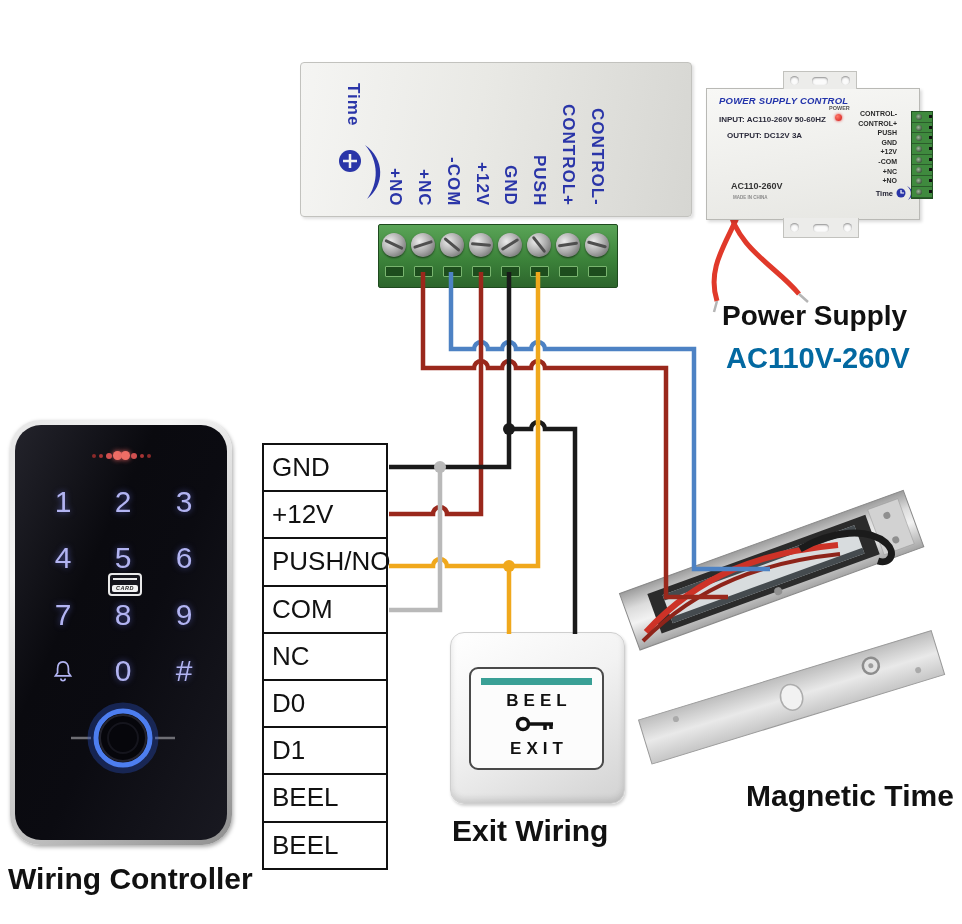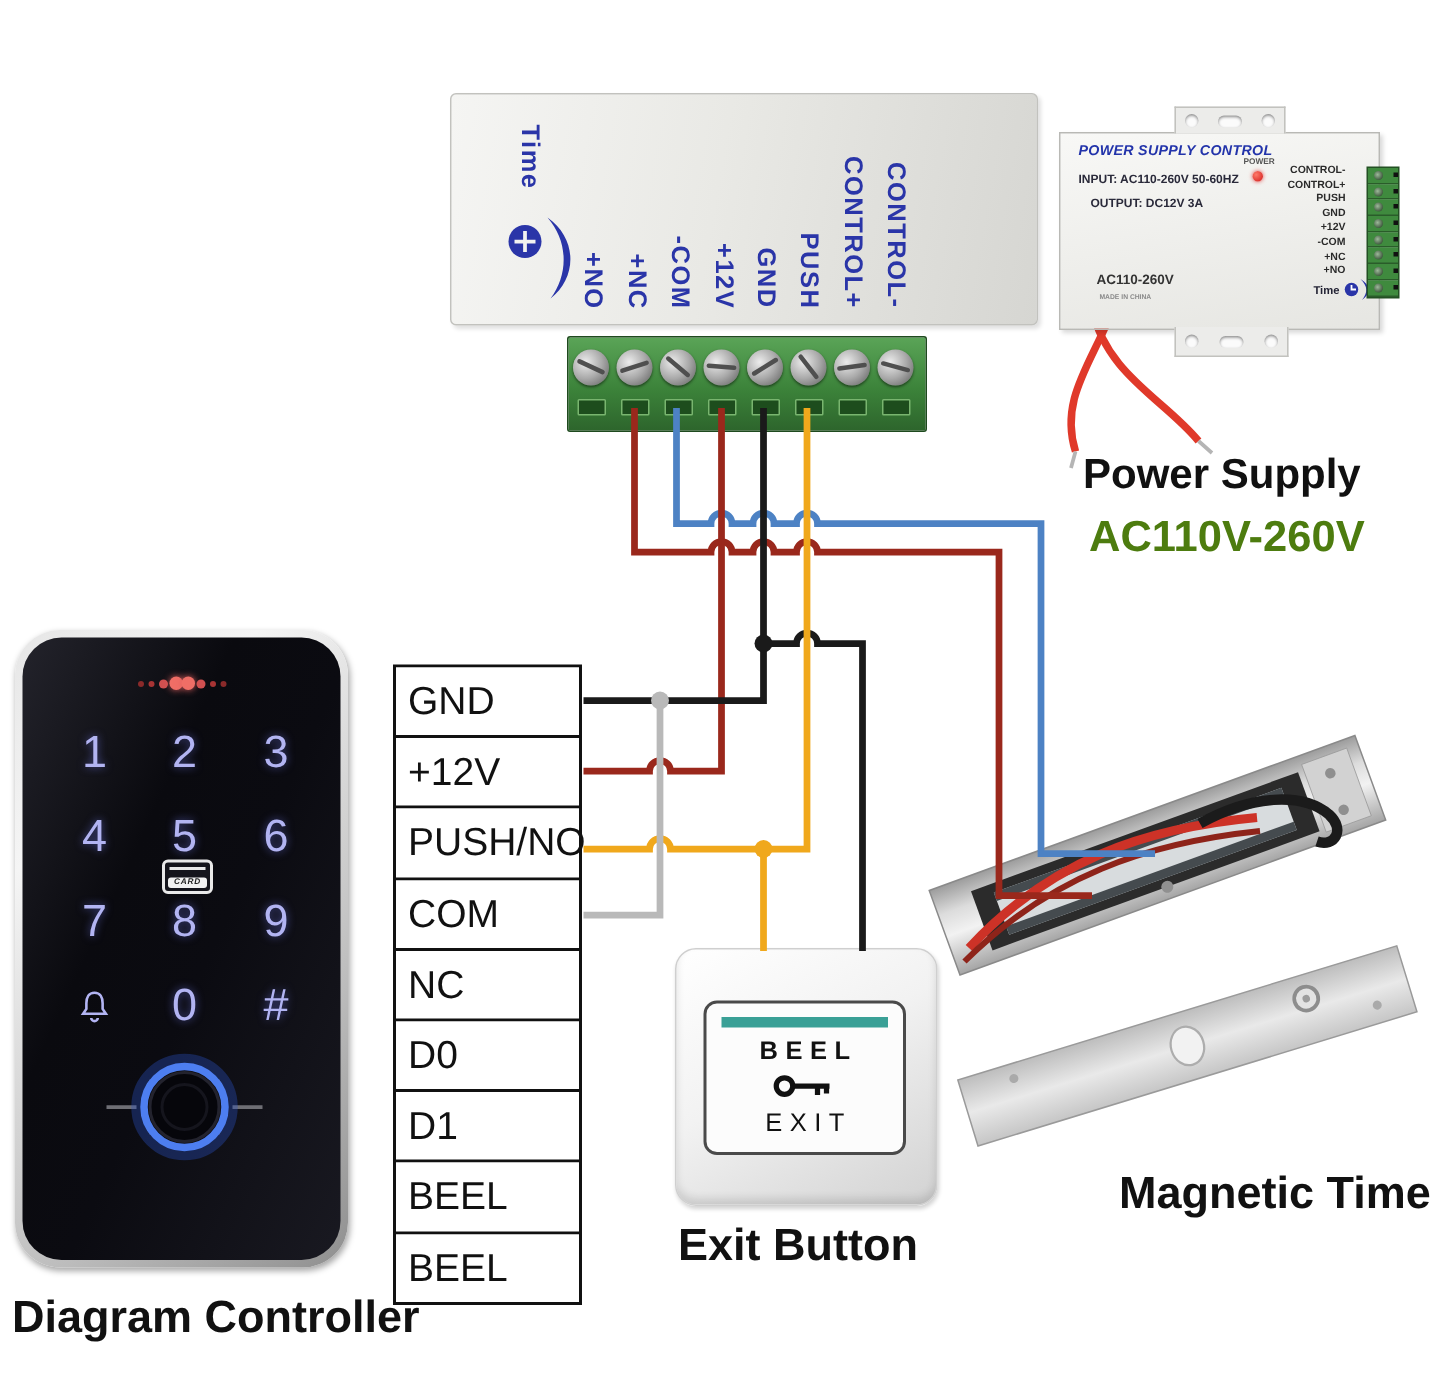--- a/index.html
+++ b/index.html
@@ -8,21 +8,21 @@
   .abs{position:absolute;}
   svg.layer{position:absolute;left:0;top:0;}
   #under{z-index:1;} 
   .comp{position:absolute;z-index:2;}
   #wires{z-index:3;}
   .cap{position:absolute;z-index:4;font-weight:bold;white-space:nowrap;}
 
   
   .title{left:8px;top:2px;font-size:38px;letter-spacing:0px;}
   .cap-ps{left:722px;top:300px;font-size:28px;}
-  .cap-ac{left:726px;top:342px;font-size:29px;color:#4d7c0f;}
+  .cap-ac{left:726px;top:342px;font-size:29px;color:#0369a1;}
   .cap-exit{left:452px;top:814px;font-size:30px;}
   .cap-maglock{left:746px;top:779px;font-size:30px;}
   .cap-access{left:8px;top:862px;font-size:30px;}
 
   
   .board{left:300px;top:62px;width:390px;height:153px;border-radius:4px;
          background:linear-gradient(100deg,#f5f5f3 0%,#e9e9e5 45%,#d6d6d2 100%);
          border:1px solid #c2c2be;box-shadow:2px 2px 3px rgba(0,0,0,.12);}
   .vlabel{position:absolute;writing-mode:vertical-rl;text-orientation:mixed;
           font-weight:bold;font-size:17px;color:#2a35a8;letter-spacing:1px;bottom:10px;
@@ -95,21 +95,21 @@
   .ebplate{left:450px;top:632px;width:173px;height:170px;border-radius:14px;
            background:linear-gradient(150deg,#ffffff 0%,#f2f2f2 45%,#d2d2d2 100%);
            border:1px solid #cfcfcf;box-shadow:inset 0 -4px 6px rgba(0,0,0,.12),1px 2px 3px rgba(0,0,0,.18);}
   .eb-btn{position:absolute;left:18px;top:34px;width:131px;height:99px;border-radius:9px;
           background:#fcfcfc;border:2px solid #4a4a4a;}
   .eb-bar{position:absolute;left:10px;right:10px;top:9px;height:7px;background:#3aa096;}
   .eb-door{position:absolute;left:0;right:0;top:22px;text-align:center;font-size:17px;
            font-weight:bold;letter-spacing:5px;color:#111;text-indent:5px;}
   .eb-key{position:absolute;left:44px;top:44px;}
   .eb-exit{position:absolute;left:0;right:0;top:70px;text-align:center;font-size:17px;
-           font-weight:normal;letter-spacing:5px;color:#111;text-indent:5px;}
+           font-weight:bold;letter-spacing:5px;color:#111;text-indent:5px;}
 </style>
 </head>
 <body>
 
 <div class="canvas">
 
   <svg id="under" class="layer" width="962" height="924" viewBox="0 0 962 924">
     <defs>
       <linearGradient id="gLock" x1="0" y1="0" x2="0" y2="1">
         <stop offset="0" stop-color="#9c9c9c"></stop>
@@ -307,34 +307,34 @@
       <svg class="fp" width="140" height="110" viewBox="0 0 140 110">
         <path d="M 16 65 H 36 M 100 65 H 120" stroke="#6e6e74" stroke-width="2.5"></path>
         <path d="M 46 47 Q 35 65 46 83 M 90 47 Q 101 65 90 83" stroke="#6e6e74" stroke-width="2.5" fill="none"></path>
         <circle cx="68" cy="65" r="31" fill="none" stroke="#2b52c8" stroke-width="9" opacity="0.35"></circle>
         <circle cx="68" cy="65" r="27" fill="none" stroke="#4d7ef0" stroke-width="5"></circle>
         <circle cx="68" cy="65" r="23" fill="#06060b" stroke="#23232e" stroke-width="2"></circle>
         <circle cx="68" cy="65" r="15" fill="none" stroke="#15151d" stroke-width="2"></circle>
       </svg>
     </div>
   </div>
-  <div class="cap cap-access">Diagram Controller</div>
+  <div class="cap cap-access">Wiring Controller</div>
 
   <div class="comp ebplate">
     <div class="eb-btn">
       <div class="eb-bar"></div>
       <div class="eb-door">BEEL</div>
       <svg class="eb-key" width="44" height="22" viewBox="0 0 44 22">
         <circle cx="8" cy="11" r="5.5" fill="none" stroke="#111111" stroke-width="3.5"></circle>
         <path d="M 13.5 11 H 38 M 30 11 V 17 M 36 11 V 16" stroke="#111111" stroke-width="3.5" fill="none"></path>
       </svg>
       <div class="eb-exit">EXIT</div>
     </div>
   </div>
-  <div class="cap cap-exit">Exit Button</div>
+  <div class="cap cap-exit">Exit Wiring</div>
 
   <div class="cap cap-maglock">Magnetic Time</div>
 
   <svg id="wires" class="layer" width="962" height="924" viewBox="0 0 962 924">
 
     <path fill="none" stroke-width="4.5" stroke="#9a281c" d="M 423 272 V 368 H 474 a 7 7 0 0 1 14 0 H 502 a 7 7 0 0 1 14 0 H 531 a 7 7 0 0 1 14 0 H 666 V 597 H 728"></path>
 
     <path fill="none" stroke-width="4.5" stroke="#4d82c4" d="M 451 272 V 349 H 474 a 7 7 0 0 1 14 0 H 502 a 7 7 0 0 1 14 0 H 531 a 7 7 0 0 1 14 0 H 694 V 569 H 770"></path>
 
     <path fill="none" stroke-width="4.5" stroke="#9a281c" d="M 481 272 V 514 H 447 a 7 7 0 0 0 -14 0 H 389"></path>

